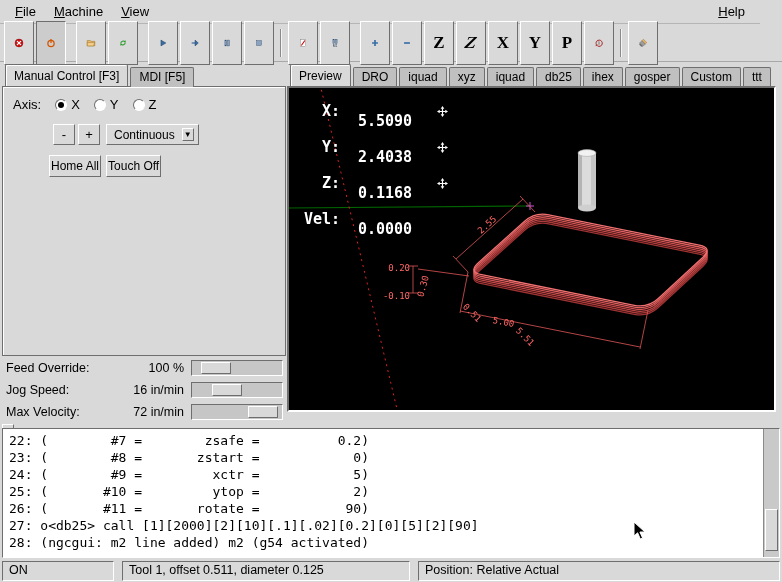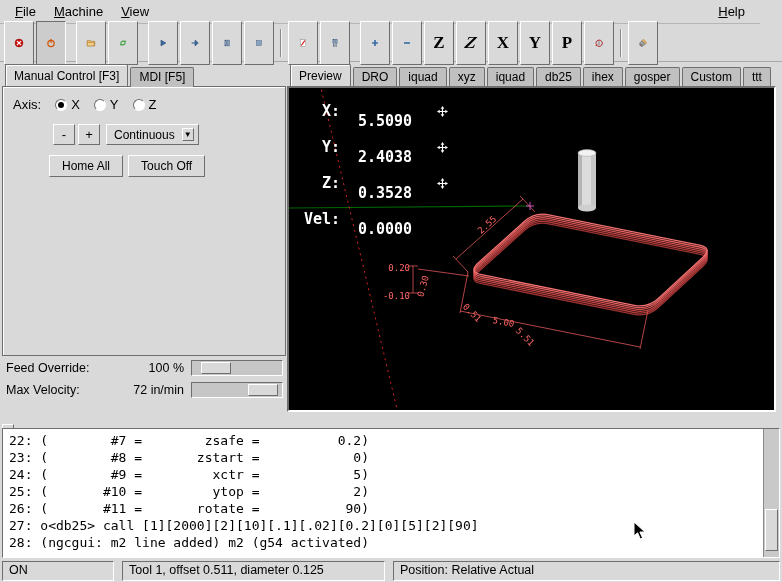--- a/index.html
+++ b/index.html
@@ -51,21 +51,21 @@
     border:1px solid; border-color:#6e6e6e #ffffff #ffffff #6e6e6e; display:inline-block;
     vertical-align:-2px; margin-right:4px; position:relative; }
   .radio.checked::after { content:""; position:absolute; left:2px; top:2px; width:6px; height:6px;
     border-radius:50%; background:#000; }
   .jog-row { display:flex; align-items:center; gap:3px; margin:0 0 10px 44px; }
   .jbtn { width:22px; height:21px; text-align:center; font-size:13px; padding:0; }
   .combo { margin-left:3px; height:21px; display:flex; align-items:center; padding:0 4px 0 7px; font-size:12px; }
   .combo .arrowbox { margin-left:7px; width:12px; height:13px; display:flex; align-items:center; justify-content:center;
     border:1px solid; border-color:#ffffff #6e6e6e #6e6e6e #ffffff; font-size:8px; }
   .home-row { display:flex; gap:5px; margin-left:40px; }
-  .hbtn { height:22px; padding:2px 12px; font-size:12px; }
+  .hbtn { height:22px; padding:2px 1px; font-size:12px; }
 
   
   .slider-section { position:absolute; left:2px; top:358px; width:284px; height:64px; }
   .srow { position:relative; height:21px; margin-bottom:1px; }
   .slabel { position:absolute; left:4px; top:3px; font-size:12.5px; }
   .sval { position:absolute; left:98px; top:3px; width:84px; text-align:right; font-size:12.5px; }
   .strough { position:absolute; left:189px; top:2px; width:92px; height:16px; background:#c6c6c6; }
   .sthumb { position:absolute; top:1px; width:30px; height:12px; }
   .sash-grip { position:absolute; left:2px; top:424px; width:12px; height:8px; }
 
@@ -90,21 +90,21 @@
   .gscroll { position:absolute; right:0; top:0; width:16px; height:128px; background:#c9c9c9;
     border-left:1px solid #8a8a8a; }
   .gthumb { position:absolute; left:1px; top:80px; width:13px; height:42px; }
 
   
   .statusbar { position:absolute; left:0; top:560px; width:782px; height:22px;
     display:flex; gap:8px; padding:1px 2px; }
   .scell { border:1px solid; border-color:#6e6e6e #ffffff #ffffff #6e6e6e;
     padding:1px 6px; font-size:12.5px; white-space:nowrap; overflow:hidden; }
   .scell.c1 { width:112px; }
-  .scell.c2 { width:263px; }
+  .scell.c2 { width:288px; }
   .scell.c3 { flex:1; }
 
   .cursor-arrow { position:absolute; left:633px; top:521px; z-index:9; }
 </style>
 </head>
 <body>
 
 <div class="menubar">
   <span class="menu-item">File</span>
   <span class="menu-item">Machine</span>
@@ -249,20 +249,27 @@
 
 <div class="slider-section">
   <div class="srow">
     <span class="slabel">Feed Override:</span>
     <span class="sval">100 %</span>
     <span class="strough sunkenb">
         <span class="sthumb raised" style="left:9px;"></span>
       </span>
   </div>
   <div class="srow">
+    <span class="slabel">Jog Speed:</span>
+    <span class="sval">16 in/min</span>
+    <span class="strough sunkenb">
+        <span class="sthumb raised" style="left:20px;"></span>
+      </span>
+  </div>
+  <div class="srow">
     <span class="slabel">Max Velocity:</span>
     <span class="sval">72 in/min</span>
     <span class="strough sunkenb">
         <span class="sthumb raised" style="left:56px;"></span>
       </span>
   </div>
 </div>
 <span class="sash-grip raised"></span>
 
 <div class="panel-right">
@@ -289,21 +296,21 @@
             </svg></span>
       </div>
       <div class="dro-row">
         <span class="dro-label">Y:</span><span class="dro-val">2.4038</span>
         <span class="homed-icon"><svg width="11" height="11" viewBox="0 0 12 12">
               <path d="M6 0 L8 3 H4 Z M6 12 L4 9 H8 Z M0 6 L3 4 V8 Z M12 6 L9 8 V4 Z" fill="#fff"></path>
               <path d="M6 2.5 V9.5 M2.5 6 H9.5" stroke="#fff" stroke-width="1.3"></path>
             </svg></span>
       </div>
       <div class="dro-row">
-        <span class="dro-label">Z:</span><span class="dro-val">0.3528</span>
+        <span class="dro-label">Z:</span><span class="dro-val">0.1168</span>
         <span class="homed-icon"><svg width="11" height="11" viewBox="0 0 12 12">
               <path d="M6 0 L8 3 H4 Z M6 12 L4 9 H8 Z M0 6 L3 4 V8 Z M12 6 L9 8 V4 Z" fill="#fff"></path>
               <path d="M6 2.5 V9.5 M2.5 6 H9.5" stroke="#fff" stroke-width="1.3"></path>
             </svg></span>
       </div>
       <div class="dro-row">
         <span class="dro-label">Vel:</span><span class="dro-val">0.0000</span>
       </div>
     </div>
 

